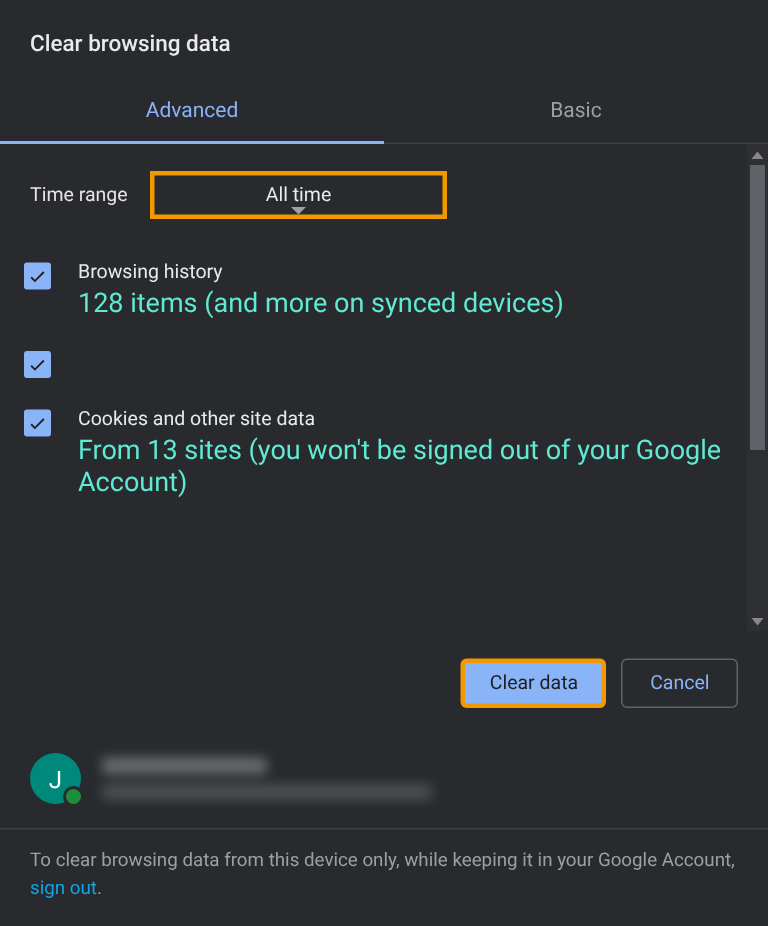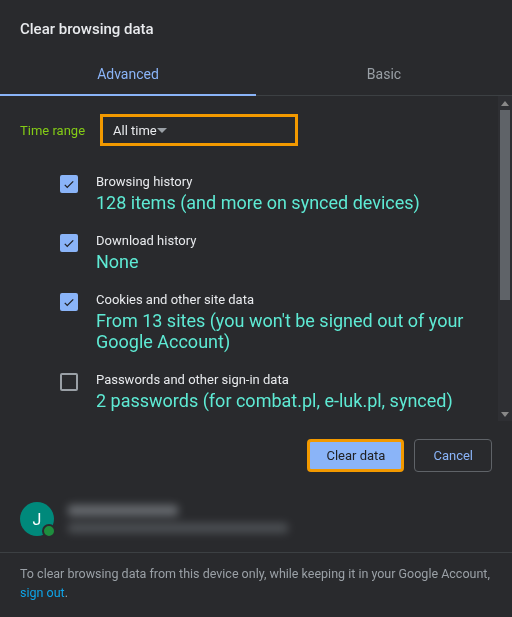--- a/index.html
+++ b/index.html
@@ -47,47 +47,47 @@
     height: 325px;
     overflow: hidden;
     position: relative;
   }
   .time-row {
     display: flex;
     align-items: center;
     padding: 18px 20px 18px 20px;
   }
   .time-label {
-    color: #84cc16;
+    color: #e5e5e5;
     font-size: 13px;
     width: 80px;
   }
   .time-select {
     width: 198px;
     height: 32px;
     background: #292a2d;
     border: 3px solid #f29900;
     color: #e8eaed;
     padding: 0 10px;
     display: flex;
     align-items: center;
-    justify-content: flex-start;
+    justify-content: flex-end;
     cursor: pointer;
     font-size: 13px;
+    flex-direction: column;
   }
   .chevron {
     display: inline-block;
     width: 0; height: 0;
     border-left: 5px solid transparent;
     border-right: 5px solid transparent;
     border-top: 5px solid #9aa0a6;
   }
   .options {
     padding: 0 16px 0 16px;
-    margin-left: 44px;
   }
   .opt {
     display: flex;
     align-items: flex-start;
     padding: 10px 0;
   }
   .cb {
     width: 18px;
     height: 18px;
     border: 2px solid #9aa0a6;
@@ -254,41 +254,30 @@
           <div class="opt-title">Browsing history</div>
           <div class="opt-desc">128 items (and more on synced devices)</div>
         </div>
       </div>
       <div class="opt">
         <div class="cb checked">
           <svg width="14" height="14" viewBox="0 0 24 24">
             <path fill="#202124" d="M9 16.2l-3.5-3.5L4 14.2 9 19.2 20 8.2l-1.5-1.5z"></path>
           </svg>
         </div>
-        <div class="opt-text">
-          <div class="opt-title">Download history</div>
-          <div class="opt-desc">None</div>
-        </div>
       </div>
       <div class="opt">
         <div class="cb checked">
           <svg width="14" height="14" viewBox="0 0 24 24">
             <path fill="#202124" d="M9 16.2l-3.5-3.5L4 14.2 9 19.2 20 8.2l-1.5-1.5z"></path>
           </svg>
         </div>
         <div class="opt-text">
           <div class="opt-title">Cookies and other site data</div>
           <div class="opt-desc">From 13 sites (you won't be signed out of your Google Account)</div>
-        </div>
-      </div>
-      <div class="opt">
-        <div class="cb"></div>
-        <div class="opt-text">
-          <div class="opt-title">Passwords and other sign-in data</div>
-          <div class="opt-desc">2 passwords (for combat.pl, e-luk.pl, synced)</div>
         </div>
       </div>
     </div>
 
   <div class="scrollbar-track">
     <div class="sb-btn">
         <div class="up"></div>
       </div>
     <div class="sb-track">
         <div class="sb-thumb"></div>

